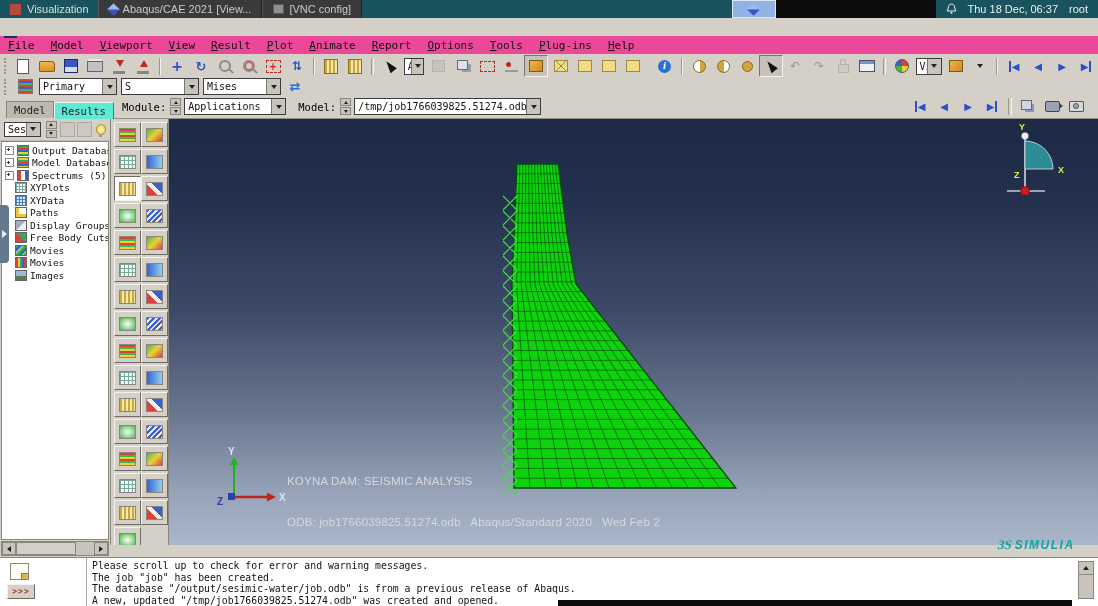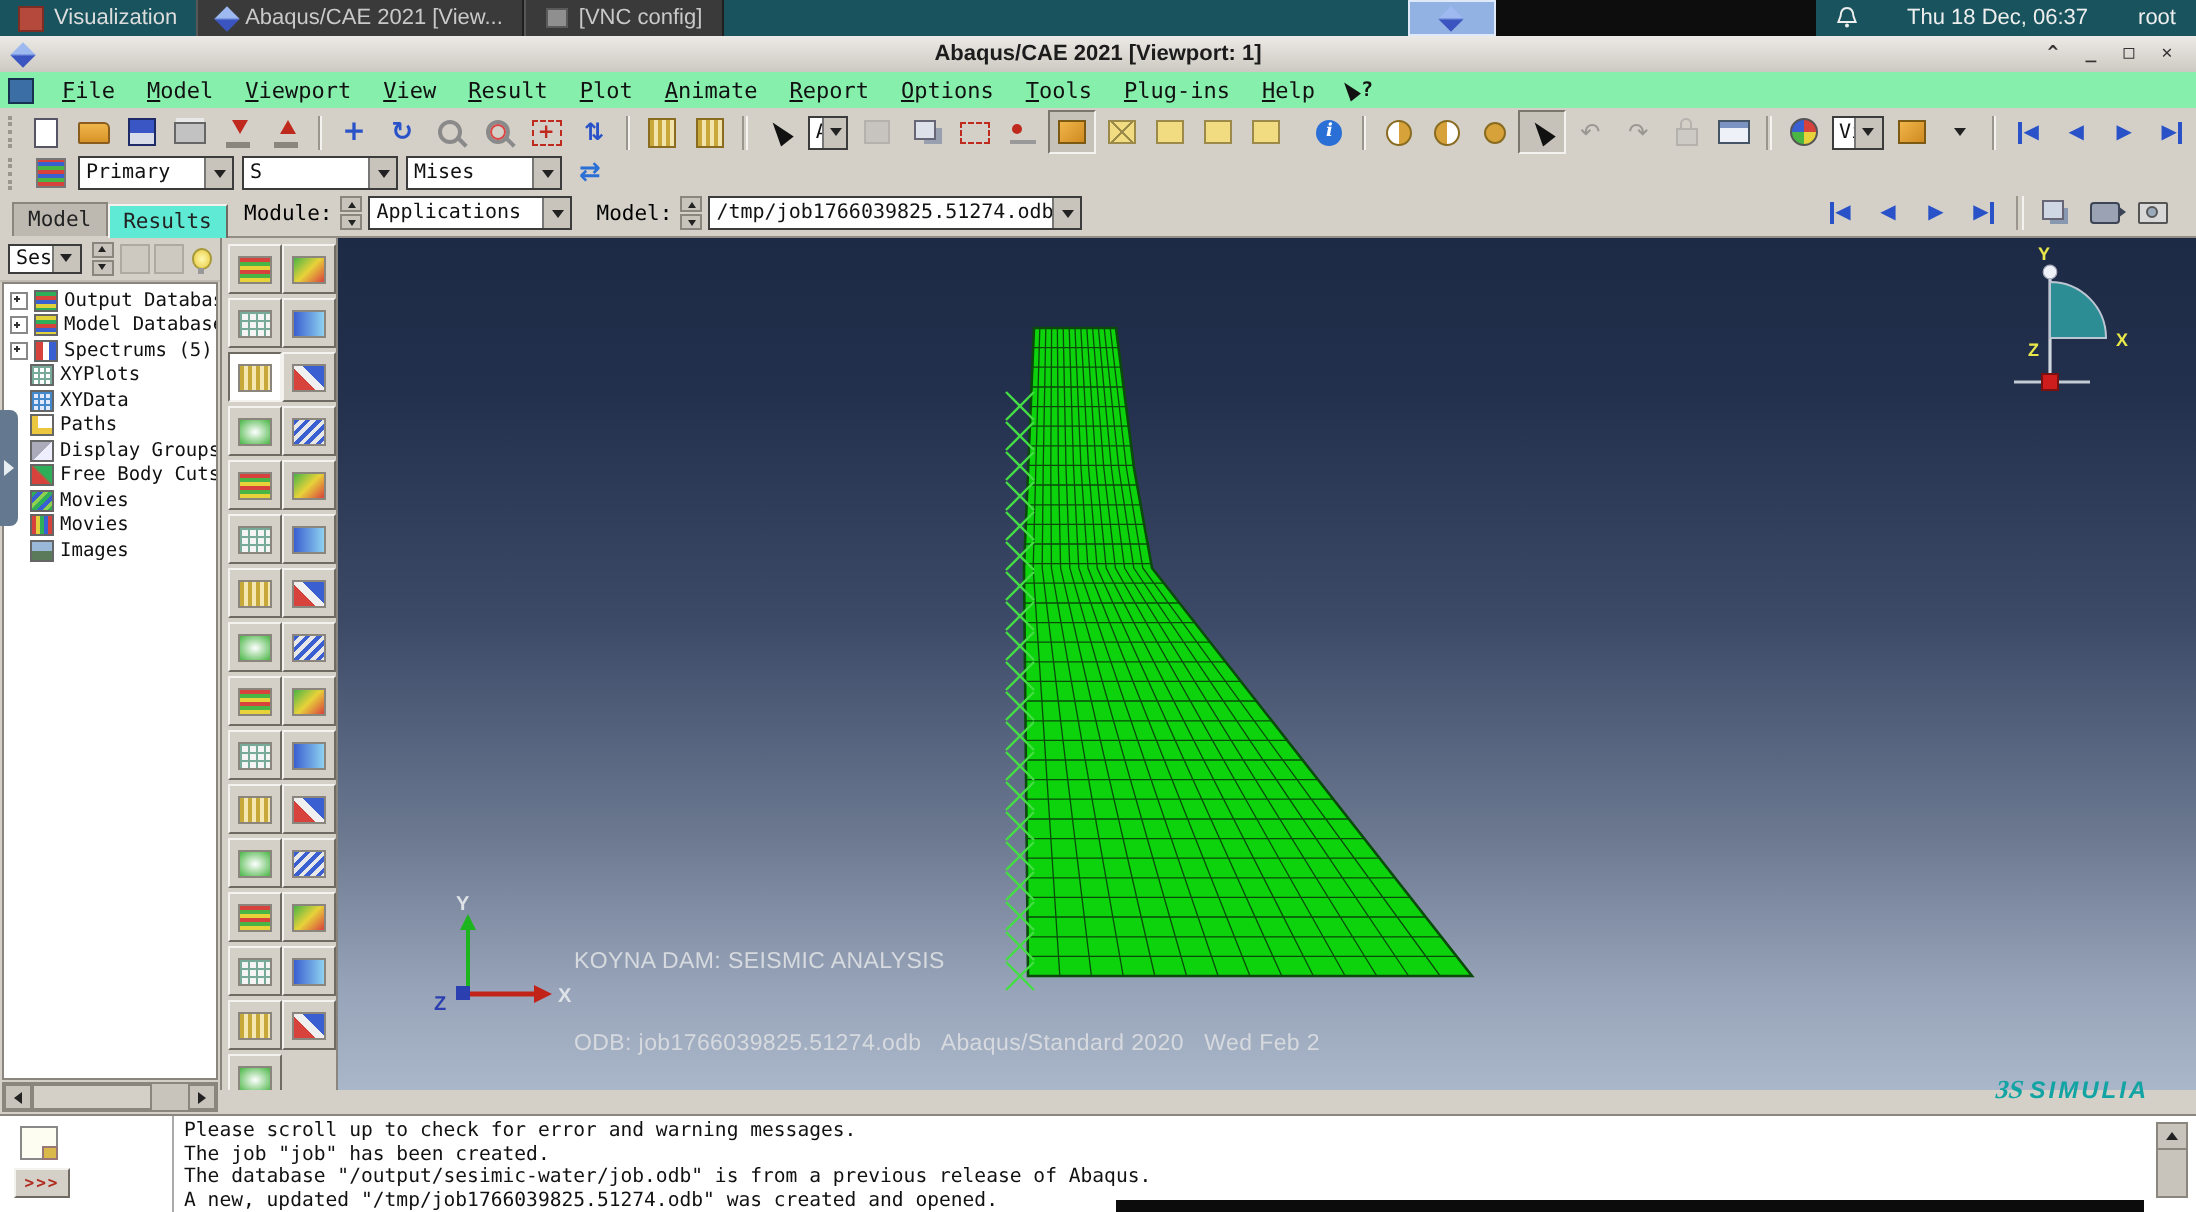--- a/index.html
+++ b/index.html
@@ -13,34 +13,34 @@
   .apps{display:flex;align-items:center;gap:5px;padding:0 9px;}
   .apps-ico{width:11px;height:11px;background:#b5493c;border:1px solid #7c2d24;}
   .taskbtn{background:#3a3a3a;border-left:1px solid #575757;border-right:1px solid #1f1f1f;
     display:flex;align-items:center;gap:5px;color:#c9c9c9;padding:0 10px;max-width:170px;white-space:nowrap;overflow:hidden;}
   .diamond{width:9px;height:9px;transform:rotate(45deg);
     background:linear-gradient(135deg,#9db9ef 45%,#3a55c0 55%);flex:0 0 9px;}
   .sqico{width:9px;height:8px;background:#8f8f8f;border:1px solid #5a5a5a;}
   .task-active{background:#93b2e4;border:1px solid #dfe9fa;width:42px;display:flex;
     align-items:center;justify-content:center;margin-left:auto;}
   .dark-stretch{width:160px;background:#0d0d0d;}
-  .tray{display:flex;align-items:center;gap:25px;padding:0 10px;color:#eee;}
+  .tray{display:flex;align-items:center;gap:11px;padding:0 10px;color:#eee;}
 
   
   #titlebar{position:absolute;left:0;top:18px;width:100%;height:18px;
     background:linear-gradient(#eceae6,#cdc9c2);border-bottom:1px solid #9b978f;
     display:flex;align-items:center;font:bold 11px "Liberation Sans",sans-serif;color:#1c1c1c;}
   #titlebar .title{position:absolute;left:0;right:0;text-align:center;font-weight:bold;}
   .win-ctrls{margin-left:auto;display:flex;gap:6px;padding-right:8px;z-index:2;}
   .win-ctrls span{width:13px;height:12px;display:flex;align-items:center;justify-content:center;
     font:bold 9px "DejaVu Sans Mono",monospace;color:#333;}
 
   
-  #menubar{position:absolute;left:0;top:36px;width:100%;height:18px;background:#86efac;
-    display:flex;align-items:center;font:11px "DejaVu Sans Mono",monospace;color:#111;}
+  #menubar{position:absolute;left:0;top:36px;width:100%;height:18px;background:#ec4899;
+    display:flex;font:11px "DejaVu Sans Mono",monospace;color:#111;flex-direction:column;}
   .menu-win-ico{width:11px;height:11px;background:#3a6ea5;border:1px solid #16324f;margin:0 6px 0 4px;}
   .menu-item{display:inline-block;padding:1px 8px;}
   .menu-item::first-letter{text-decoration:underline;}
   .ctx-help{margin-left:6px;display:flex;align-items:center;font:bold 10px "DejaVu Sans Mono",monospace;}
   .ctx-help::after{content:"?";margin-left:1px;}
 
   
   .hbar{position:absolute;left:0;width:100%;background:#d4d0c8;display:flex;align-items:center;}
   #toolbar1{top:54px;height:24px;border-bottom:1px solid #bfbbb3;}
   #row2{top:78px;height:17px;}
@@ -259,30 +259,20 @@
     <div class="tray">
       <svg class="bell-svg" width="11" height="12" viewBox="0 0 11 12">
         <path d="M5.5,1 C3.2,1 2.4,3 2.3,5 L1.2,8 L9.8,8 L8.7,5 C8.6,3 7.8,1 5.5,1 Z" fill="none" stroke="#eee" stroke-width="1"></path>
         <circle cx="5.5" cy="9.8" r="1" fill="#eee"></circle>
       </svg>
       <span>Thu 18 Dec, 06:37</span>
       <span>root</span>
     </div>
   </div>
 
-  <div id="titlebar">
-    <span class="diamond" style="margin-left:7px"></span>
-    <span class="title">Abaqus/CAE 2021 [Viewport: 1]</span>
-    <span class="win-ctrls">
-      <span>^</span>
-      <span>_</span>
-      <span>□</span>
-      <span>✕</span>
-    </span>
-  </div>
 
   <div id="menubar">
     <span class="menu-win-ico"></span>
     <span id="menu-items"><span class="menu-item">File</span><span class="menu-item">Model</span><span class="menu-item">Viewport</span><span class="menu-item">View</span><span class="menu-item">Result</span><span class="menu-item">Plot</span><span class="menu-item">Animate</span><span class="menu-item">Report</span><span class="menu-item">Options</span><span class="menu-item">Tools</span><span class="menu-item">Plug-ins</span><span class="menu-item">Help</span></span>
     <span class="ctx-help">
       <span class="i-selection-cursor ico" style="transform:scale(.8)"></span>
     </span>
   </div>
 
   <div id="toolbar1" class="hbar">

